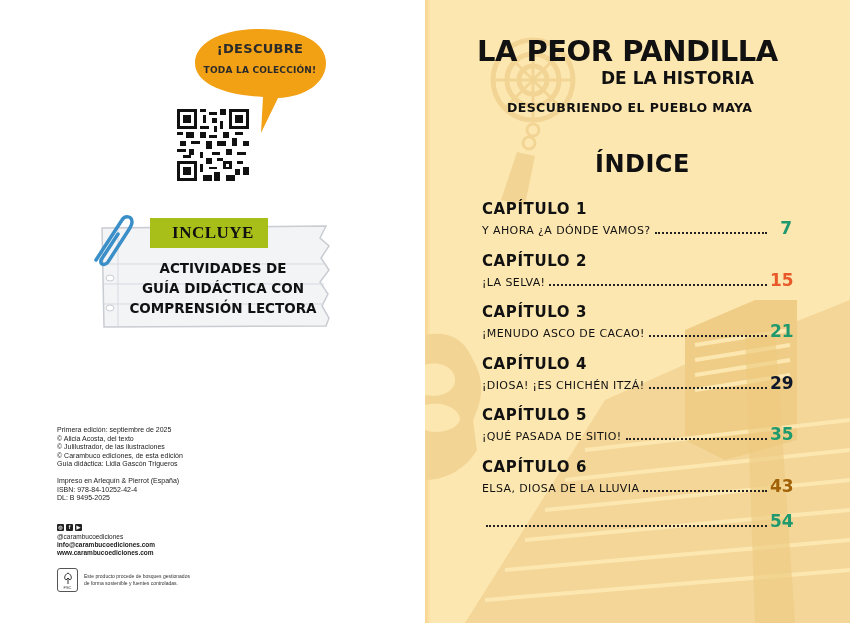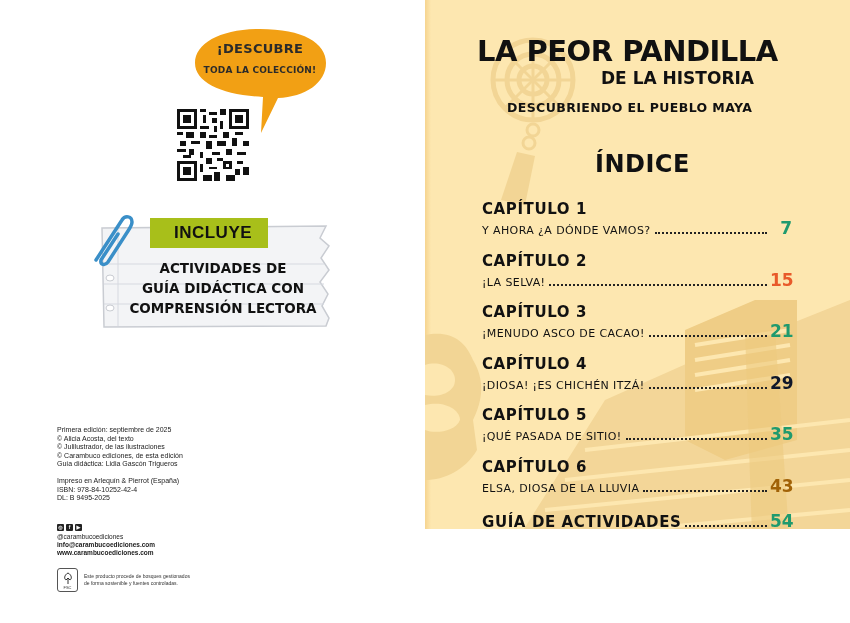--- a/index.html
+++ b/index.html
@@ -13,40 +13,40 @@
   .bubble svg { position: absolute; left: 0; top: 0; }
   .bubble-text { position: absolute; left: 0; top: 14px; width: 134px; text-align: center; color: #2b2b2b; font-family: "DejaVu Sans", sans-serif; font-weight: bold; }
   .bubble-line1 { font-size: 13px; letter-spacing: 0.3px; }
   .bubble-line2 { font-size: 9px; margin-top: 9px; letter-spacing: 0.2px; }
 
   .qr { position: absolute; left: 177px; top: 109px; width: 72px; height: 72px; }
 
   .note { position: absolute; left: 88px; top: 212px; width: 246px; height: 120px; }
   .note-paper { position: absolute; left: 12px; top: 12px; width: 230px; height: 104px; }
   .incluye-tag { position: absolute; left: 62px; top: 6px; width: 118px; height: 30px; background: #a8bf1a; display: flex; align-items: center; justify-content: center; }
-  .incluye-text { font-family: Liberation Sans, sans-serif; font-weight: bold; font-size: 17px; color: #111; letter-spacing: 0.5px; margin-left: 8px; }
+  .incluye-text { font-family: Liberation Serif, serif; font-weight: bold; font-size: 17px; color: #111; letter-spacing: 0.5px; margin-left: 8px; }
   .note-body { position: absolute; left: 30px; top: 46px; width: 210px; text-align: center; font-family: "DejaVu Sans", sans-serif; font-weight: bold; font-size: 13.5px; line-height: 20px; color: #111; }
   .clip { position: absolute; left: 0; top: 0; }
 
   .credits { position: absolute; left: 57px; top: 426px; font-size: 7px; line-height: 8.6px; color: #222; }
   .credits .gap { height: 8px; }
 
   .social { position: absolute; left: 57px; top: 524px; }
   .social-icons { display: flex; gap: 2px; margin-bottom: 2px; }
   .social-icons span { display: inline-block; width: 7px; height: 7px; background: #222; border-radius: 1px; color: #fff; font-size: 5px; line-height: 7px; text-align: center; font-weight: bold; }
   .social-line { font-size: 6.5px; line-height: 8px; color: #222; }
   .social-line.bold { font-weight: bold; }
 
   .fsc { position: absolute; left: 57px; top: 568px; display: flex; align-items: center; gap: 6px; }
   .fsc-logo { width: 21px; height: 24px; border: 1px solid #555; border-radius: 3px; display: flex; flex-direction: column; align-items: center; justify-content: flex-end; padding-bottom: 1px; }
   .fsc-logo .lbl { font-size: 4px; color: #333; }
   .fsc-text { font-size: 5px; line-height: 7px; color: #333; width: 140px; }
 
   
-  .right-page { position: absolute; left: 425px; top: 0; width: 425px; height: 529px; background: #fde7b0; overflow: hidden; }
+  .right-page { position: absolute; left: 425px; top: 0; width: 425px; height: 623px; background: #fde7b0; overflow: hidden; }
   .spine-shade { position: absolute; left: 0; top: 0; width: 6px; height: 623px; background: linear-gradient(to right, #f6d48f, #fde7b0); }
 
   .bg-art { position: absolute; left: 0; top: 0; width: 425px; height: 623px; }
 
   .title-main { position: absolute; left: 52px; top: 34px; width: 320px; font-family: "DejaVu Sans", sans-serif; font-weight: bold; font-size: 29px; letter-spacing: -0.5px; color: #111; white-space: nowrap; }
   .title-sub { position: absolute; left: 176px; top: 68px; font-family: "DejaVu Sans", sans-serif; font-weight: bold; font-size: 17px; color: #111; white-space: nowrap; }
   .title-desc { position: absolute; left: 82px; top: 100px; font-family: "DejaVu Sans", sans-serif; font-weight: bold; font-size: 12.5px; color: #111; letter-spacing: 0.4px; white-space: nowrap; }
 
   .index-heading { position: absolute; left: 170px; top: 150px; font-family: "DejaVu Sans", sans-serif; font-weight: bold; font-size: 24px; color: #111; letter-spacing: 0.5px; }
 
@@ -284,19 +284,18 @@
     <div class="toc-item">
       <div class="toc-chapter">CAPÍTULO 6</div>
       <div class="toc-line">
         <span class="toc-title">ELSA, DIOSA DE LA LLUVIA</span>
         <span class="toc-dots"></span>
         <span class="toc-page" style="color:#a16207">43</span>
       </div>
     </div>
     <div class="toc-item final">
       <div class="toc-line" style="height:22px">
-        <span class="toc-title">GUÍA DE ACTIVIDADES</span>
         <span class="toc-dots"></span>
         <span class="toc-page" style="color:#1f9a6e">54</span>
       </div>
     </div>
   </div>
 </div>
 
 </body></html>

